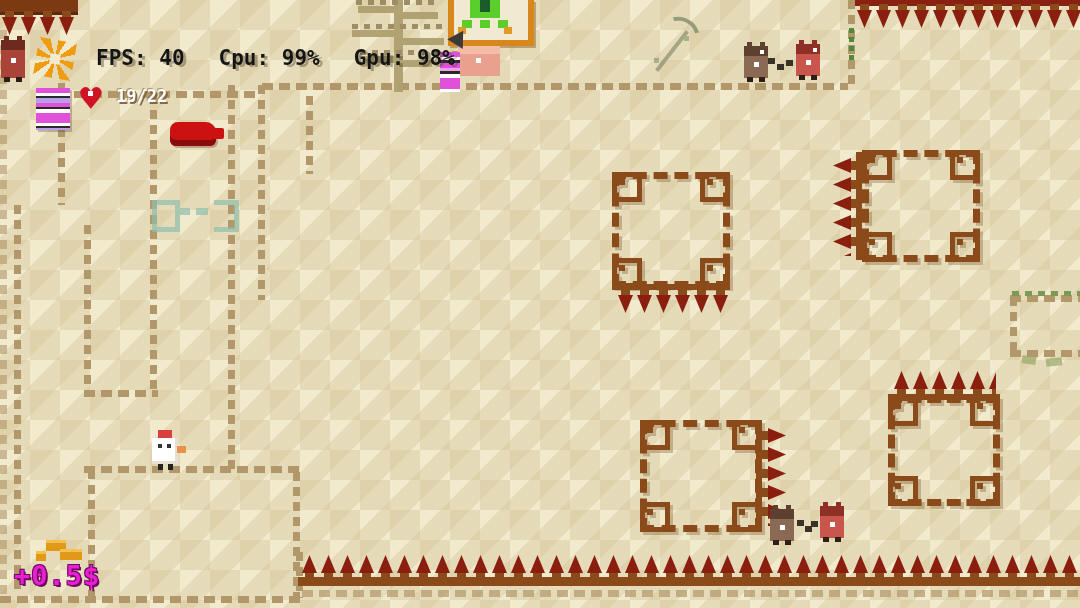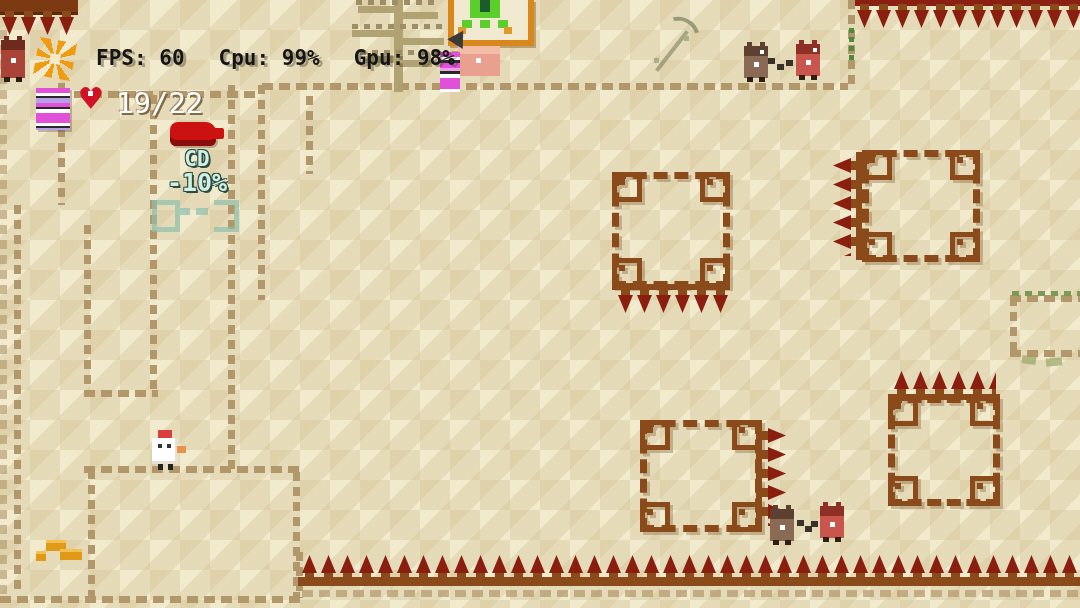--- a/index.html
+++ b/index.html
@@ -27,21 +27,21 @@
   
   .npc{position:absolute;width:24px;height:40px;}
   .npc .ear{position:absolute;width:5px;height:6px;top:0;}
   .npc .body{position:absolute;left:0;top:4px;width:24px;height:32px;}
   .npc .cap{position:absolute;left:0;top:4px;width:24px;height:10px;}
   .npc .dot{position:absolute;width:5px;height:5px;background:#fff;}
   .npc .ft{position:absolute;width:6px;height:5px;background:#2e1e16;bottom:0;}
   .shot{position:absolute;width:7px;height:6px;background:#3a3228;}
   
   .hudtext{color:#141414;font-weight:bold;font-size:21px;text-shadow:3px 2px 0 rgba(70,60,40,.40);white-space:nowrap;}
-  .health{color:#ffffff;font-weight:normal;font-size:29px;text-shadow:2px 2px 0 rgba(125,100,65,.95), -1px -1px 0 rgba(125,100,65,.6);}
+  .health{color:#ffffff;font-weight:bold;font-size:17px;text-shadow:2px 2px 0 rgba(125,100,65,.95), -1px -1px 0 rgba(125,100,65,.6);}
   .cdtext{color:#d2efe1;font-weight:bold;text-align:center;line-height:1.05;
           text-shadow:2px 2px 0 #2a4a42,-1px -1px 0 #2a4a42,1px -1px 0 #2a4a42,-1px 1px 0 #2a4a42;}
   .money{color:#ea1ed2;font-weight:bold;font-size:27px;letter-spacing:1px;
          text-shadow:2px 2px 0 #6e0a62,-1px -1px 0 #6e0a62,1px -1px 0 #6e0a62,-1px 1px 0 #6e0a62;}
   .coin{position:absolute;background:#e09a18;border-top:3px solid #f4c050;}
 </style>
 </head>
 <body>
 
 <div class="stage">
@@ -218,21 +218,21 @@
   <div class="abs" style="left:644px;top:18px;width:60px;height:56px;opacity:.5">
     <div class="abs" style="left:26px;top:8px;width:4px;height:50px;background:#6a7050;transform:rotate(38deg)"></div>
     <div class="abs" style="left:18px;top:0;width:34px;height:16px;border:4px solid transparent;border-top:4px solid #4a6040;border-radius:60% 60% 0 0/100% 100% 0 0;transform:rotate(30deg)"></div>
     <div class="abs" style="left:40px;top:18px;width:5px;height:5px;background:#6a8a5a"></div>
     <div class="abs" style="left:10px;top:40px;width:5px;height:5px;background:#6a8a5a"></div>
   </div>
 
   <div class="abs" style="left:849px;top:28px;width:5px;height:36px;background:repeating-linear-gradient(to bottom,#4e8a3a 0 5px,transparent 5px 9px)"></div>
 
   <div class="abs hudtext" style="left:96px;top:46px;display:flex;gap:34px">
-    <span><span>FPS:</span> <span>60</span></span>
+    <span><span>FPS:</span> <span>40</span></span>
     <span><span>Cpu:</span> <span>99%</span></span>
     <span><span>Gpu:</span> <span>98%</span></span>
   </div>
 
   <div class="npc" style="left:1px;top:36px;height:46px">
     <div class="ear" style="left:3px;background:#6e2a1e"></div>
     <div class="ear" style="left:16px;background:#6e2a1e"></div>
     <div class="body" style="background:#aa4438;height:38px"></div>
     <div class="cap" style="background:#6e2a1e"></div>
     <div class="dot" style="left:10px;top:22px"></div>
@@ -246,24 +246,20 @@
 
   <div class="abs" style="left:36px;top:88px;width:34px;height:42px;background:repeating-linear-gradient(to bottom,#e050d8 0 5px,#ffffff 5px 8px,#282828 8px 10px,#b8a0e8 10px 15px,#e050d8 15px 19px,#282828 19px 21px,#ffffff 21px 25px,#e050d8 25px 30px);box-shadow:2px 2px 0 rgba(90,60,40,.3)"></div>
 
   <div class="abs" style="left:80px;top:84px;width:34px;height:32px;color:#d01224;font-size:36px;line-height:30px">♥
     <div class="abs" style="left:8px;top:7px;width:5px;height:5px;background:#fff"></div>
   </div>
   <div class="abs health" style="left:116px;top:86px">19/22</div>
 
   <div class="abs" style="left:170px;top:122px;width:46px;height:24px;background:#cc1111;border-radius:8px 10px 6px 6px;box-shadow:inset 0 -6px 0 #8a0c0c,2px 2px 0 rgba(90,40,20,.3)">
     <div class="abs" style="left:42px;top:6px;width:12px;height:11px;background:#cc1111;border-radius:2px"></div>
-  </div>
-  <div class="abs cdtext" style="left:152px;top:148px;width:90px;font-size:21px">
-    <div>CD</div>
-    <div style="font-size:25px">-10%</div>
   </div>
 
   <div class="abs" style="left:152px;top:198px;width:86px;height:28px;opacity:.7">
     <div class="abs" style="left:0;top:2px;width:18px;height:22px;border:5px solid #8fbfae"></div>
     <div class="abs" style="left:26px;top:10px;width:12px;height:7px;background:#8fbfae"></div>
     <div class="abs" style="left:44px;top:10px;width:12px;height:7px;background:#8fbfae"></div>
     <div class="abs" style="left:62px;top:2px;width:20px;height:22px;border:5px solid #8fbfae;border-left:none"></div>
   </div>
 
   <div class="npc" style="left:744px;top:42px">
@@ -318,14 +314,15 @@
     <div class="abs" style="left:8px;top:14px;width:4px;height:4px;background:#333"></div>
     <div class="abs" style="left:17px;top:14px;width:4px;height:4px;background:#333"></div>
     <div class="abs" style="left:27px;top:16px;width:9px;height:7px;background:#e8924a"></div>
     <div class="abs" style="left:8px;top:34px;width:5px;height:6px;background:#222"></div>
     <div class="abs" style="left:18px;top:34px;width:5px;height:6px;background:#222"></div>
   </div>
 
   <div class="coin" style="left:46px;top:540px;width:20px;height:8px"></div>
   <div class="coin" style="left:60px;top:549px;width:22px;height:8px"></div>
   <div class="coin" style="left:36px;top:551px;width:10px;height:7px"></div>
+  <div class="abs money" style="left:14px;top:560px">+0.5$</div>
 
 </div>
 
 </body></html>

